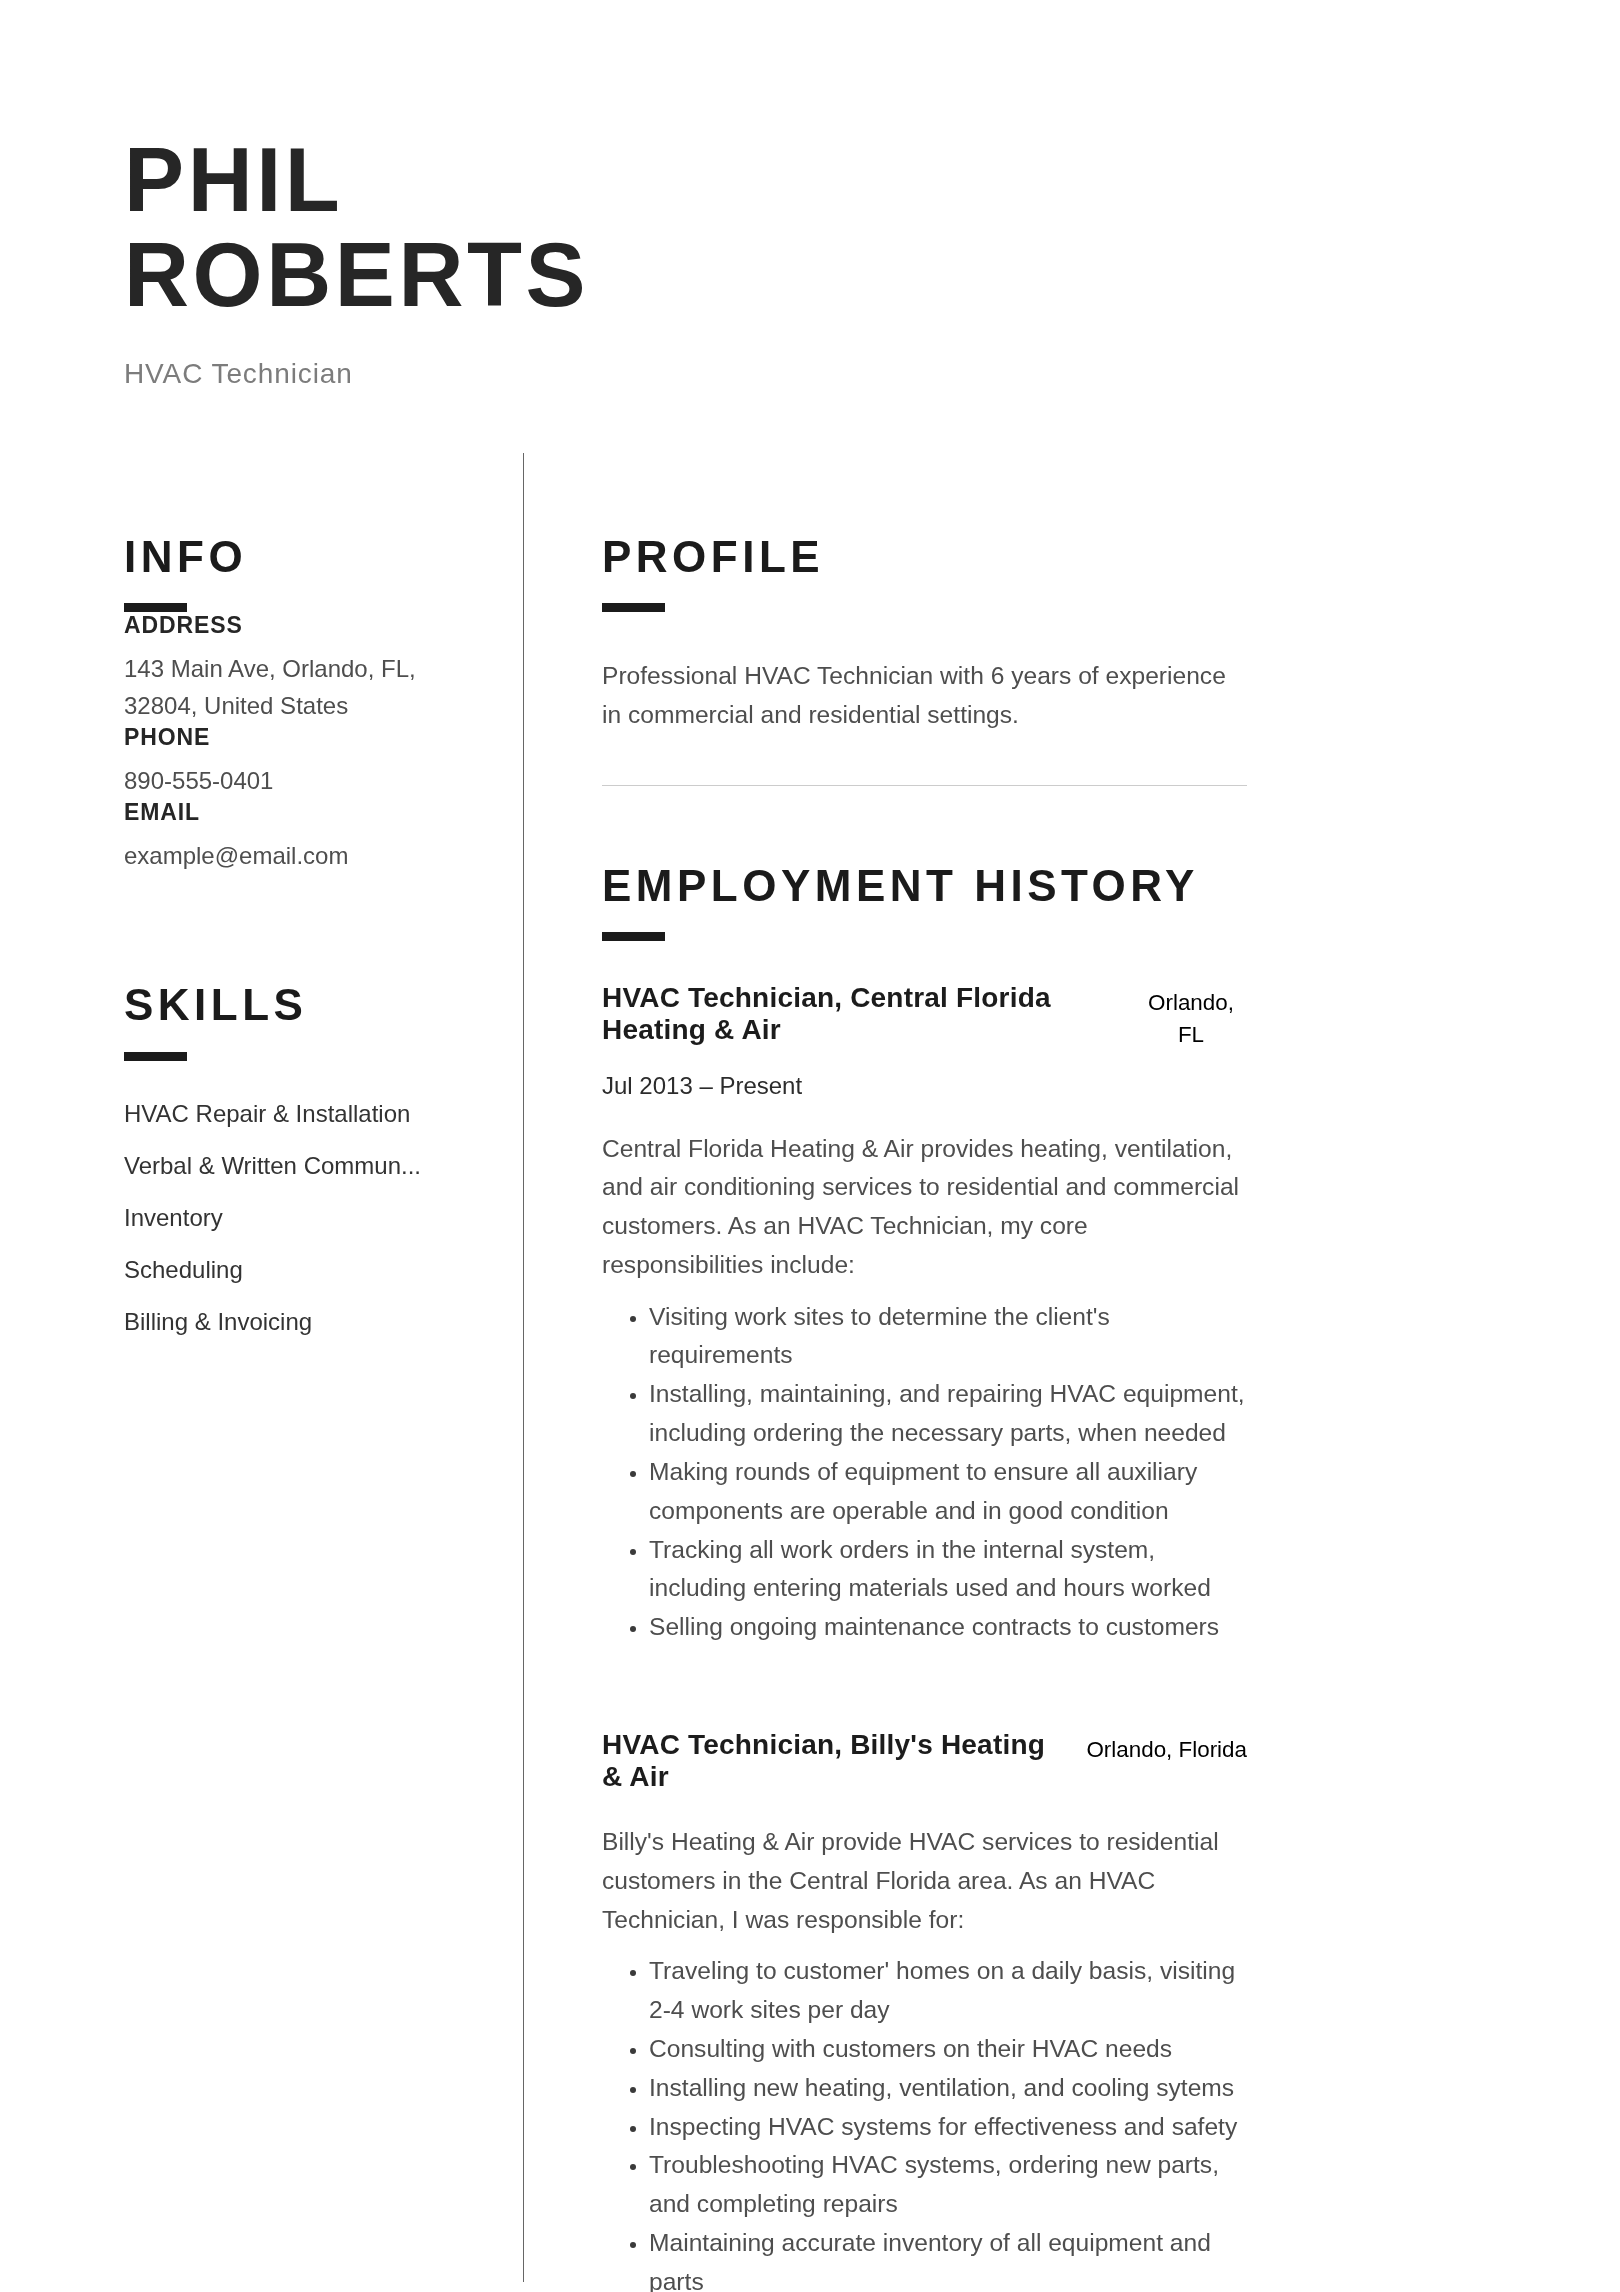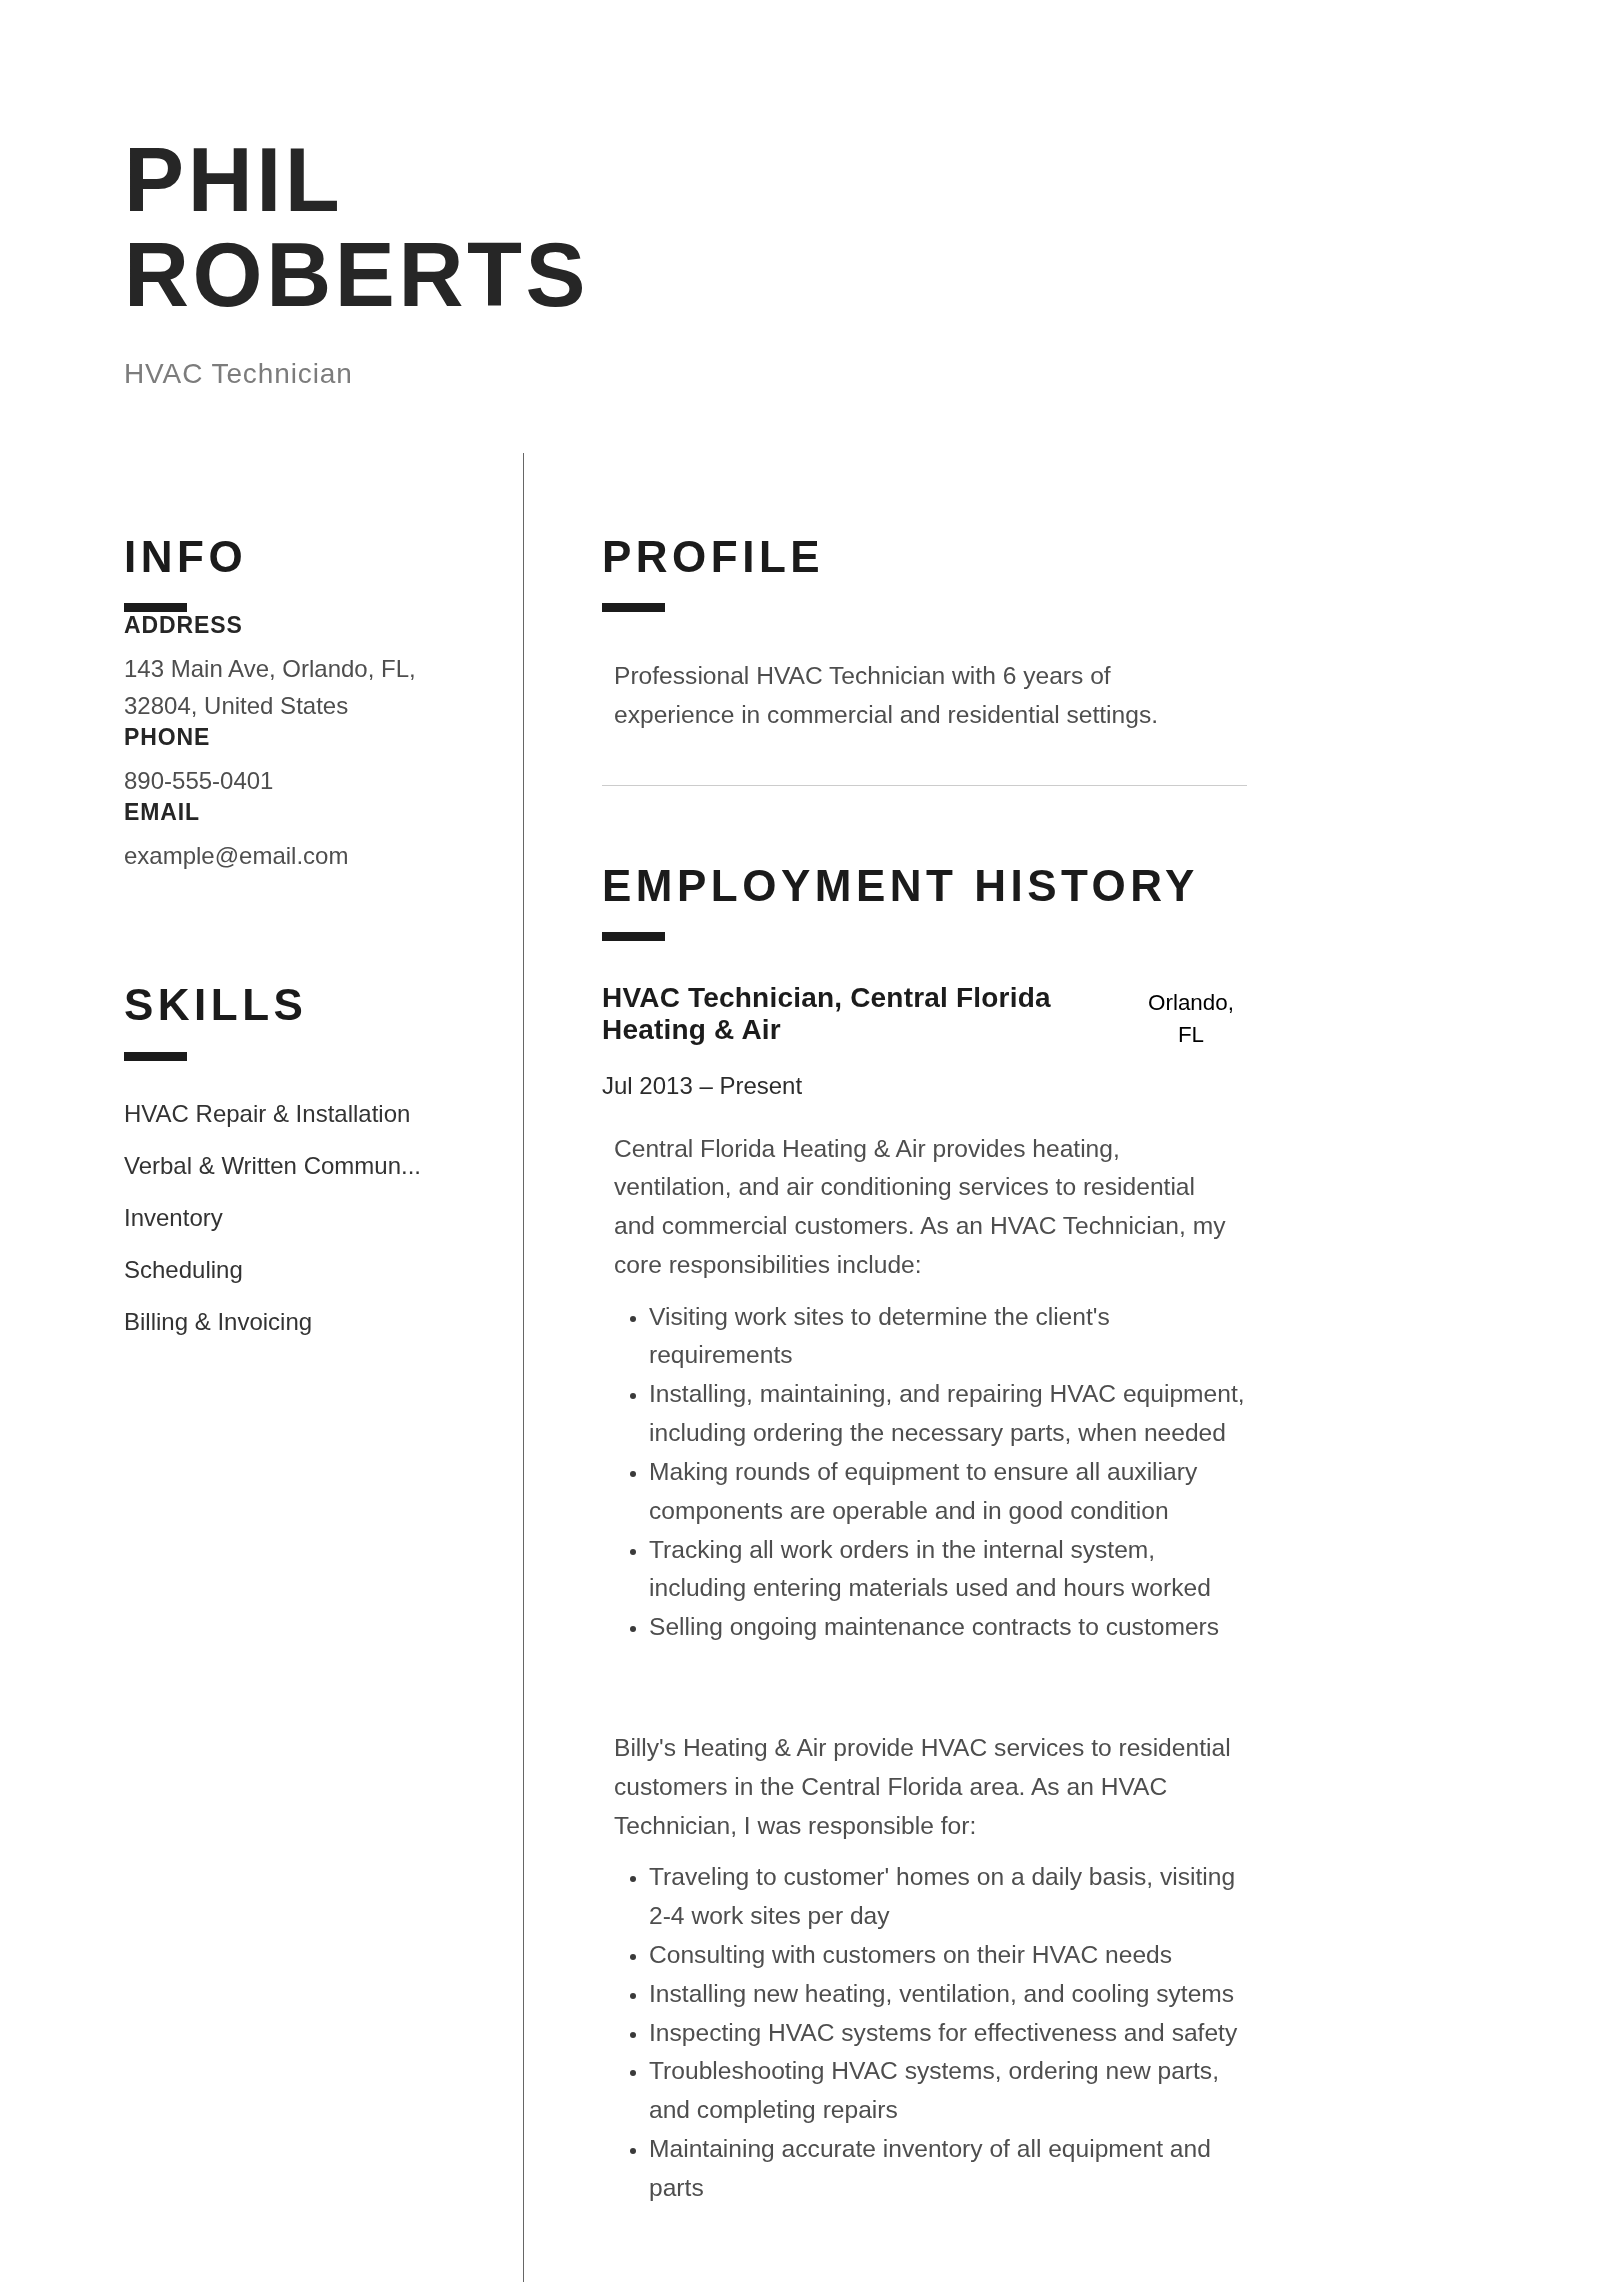--- a/index.html
+++ b/index.html
@@ -87,21 +87,21 @@
     padding: 0;
   }
   .skills li {
     font-size: 24px;
     color: #333333;
     margin-bottom: 24px;
   }
 
   
   .para {
-    margin: 12px;
+    margin: 0;
     font-size: 24.6px;
     line-height: 1.58;
     color: #4e4e4e;
   }
   .profile-text { margin-top: 45px; }
 
   .divider {
     border: none;
     border-top: 1.8px solid #cccccc;
     margin: 50px 0 0;
@@ -224,20 +224,24 @@
           <ul class="bullets">
             <li>Visiting work sites to determine the client's requirements</li>
             <li>Installing, maintaining, and repairing HVAC equipment, including ordering the necessary parts, when needed</li>
             <li>Making rounds of equipment to ensure all auxiliary components are operable and in good condition</li>
             <li>Tracking all work orders in the internal system, including entering materials used and hours worked</li>
             <li>Selling ongoing maintenance contracts to customers</li>
           </ul>
         </article>
 
         <article class="job">
+          <div class="job-head">
+            <h3 class="job-title">HVAC Technician, Billy's Heating &amp; Air</h3>
+            <div class="job-loc">Orlando, Florida</div>
+          </div>
           <p class="para">Billy's Heating &amp; Air provide HVAC services to residential customers in the Central Florida area. As an HVAC Technician, I was responsible for:</p>
           <ul class="bullets">
             <li>Traveling to customer' homes on a daily basis, visiting 2-4 work sites per day</li>
             <li>Consulting with customers on their HVAC needs</li>
             <li>Installing new heating, ventilation, and cooling sytems</li>
             <li>Inspecting HVAC systems for effectiveness and safety</li>
             <li>Troubleshooting HVAC systems, ordering new parts, and completing repairs</li>
             <li>Maintaining accurate inventory of all equipment and parts</li>
           </ul>
         </article>

